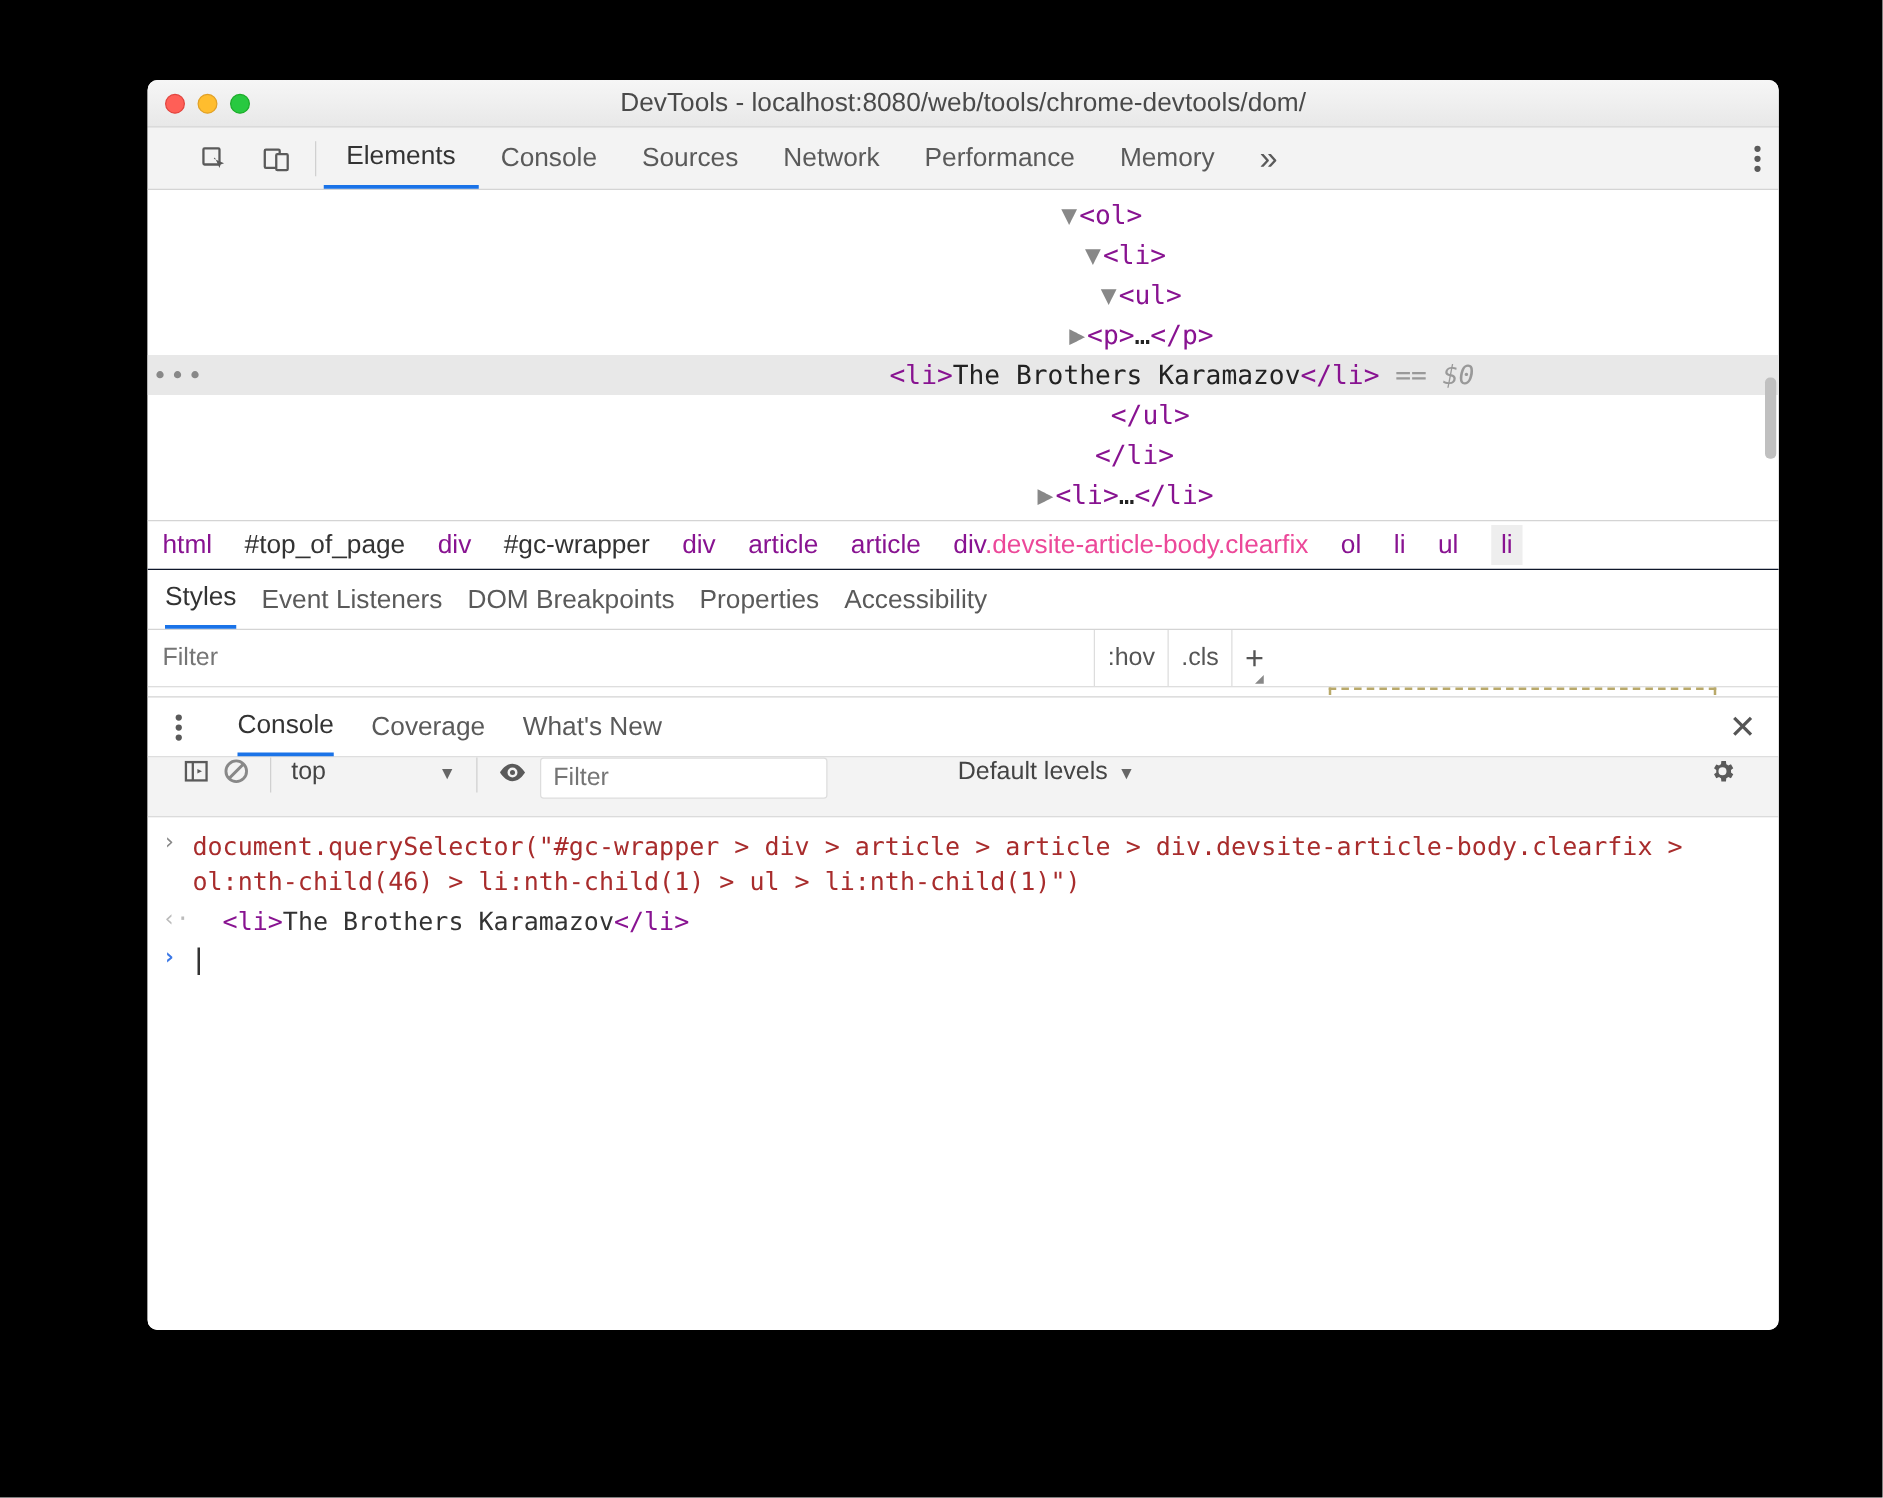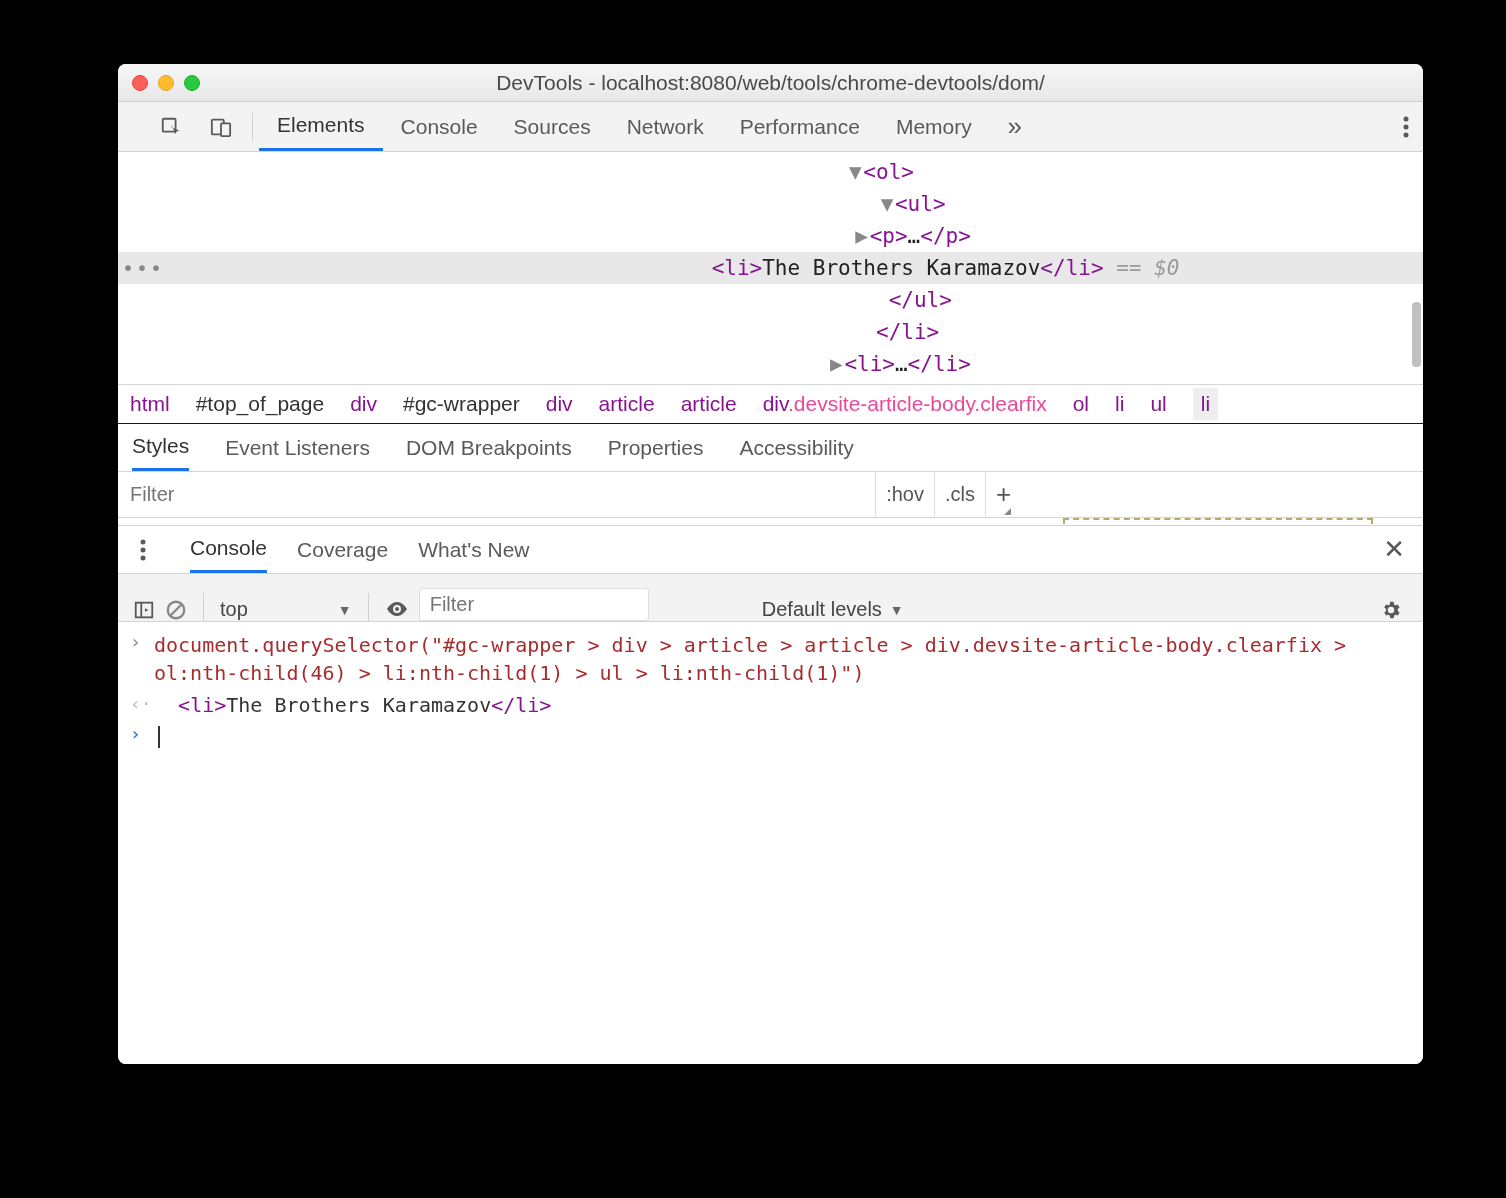--- a/index.html
+++ b/index.html
@@ -60,32 +60,32 @@
   .arrow { color:#888; display:inline-block; width:16px; }
   .tag { color:#881391; }
   .txt { color:#222; }
   .eqdollar { color:#999; font-style: italic;}
   .scroll-thumb { position:absolute; right:2px; top:150px; width:9px; height:65px; background:#c0c0c0; border-radius:4px;}
   .breadcrumbs { height:40px; border-top:1px solid #d4d4d4; border-bottom:1px solid #0f172a; background:#fff; display:flex; align-items:center; font-size:21px; padding-left:12px; gap:26px; overflow:hidden;}
   .crumb { color:#881391; cursor:pointer; }
   .crumb.id { color:#333; }
   .crumb .cls { color:#ec4899; }
   .crumb.sel { background:#eee; padding:4px 8px;}
-  .subtabs { height:48px; border-bottom:1px solid #d4d4d4; display:flex; align-items:center; padding-left:14px; gap:36px; font-size:21px; color:#5a5a5a; background:#fff;}
+  .subtabs { height:48px; border-bottom:1px solid #d4d4d4; display:flex; align-items:center; padding-left:14px; gap:20px; font-size:21px; color:#5a5a5a; background:#fff;}
   .subtabs .active { color:#333; border-bottom:3px solid #1a73e8; height:100%; display:flex; align-items:center;}
   .styles-toolbar { height:46px; border-bottom:1px solid #d4d4d4; display:flex; align-items:stretch; background:#fff;}
   .filter-input { flex:1; padding-left:12px; color:#999; display:flex; align-items:center; border:none; outline:none; font-size:20px; background:transparent;}
   .mini-btn { padding:0 10px; display:flex; align-items:center; color:#555; border-left:1px solid #ddd;}
   .styles-body { height:8px; position:relative; background:#fff; border-bottom:1px solid #d4d4d4;}
   .dashed-box { position:absolute; right:50px; top:0; width:310px; height:6px; border:2px dashed #b9a96a; border-bottom:none;}
   .drawer-tabs { height:48px; border-bottom:1px solid #d4d4d4; display:flex; align-items:center; background:#fff; gap:30px; padding-left:8px; font-size:21px; color:#5a5a5a;}
   .drawer-tabs .active { color:#333; border-bottom:3px solid #1a73e8; height:100%; display:flex; align-items:center;}
   .kebab-btn { width:34px; display:flex; justify-content:center; align-items:center; cursor:pointer;}
   .close-x { margin-left:auto; margin-right:18px; font-size:26px; color:#555; cursor:pointer;}
-  .console-toolbar { height:48px; border-bottom:1px solid #d4d4d4; background:#f3f3f3; display:flex; align-items:flex-end; gap:10px; padding:0 15px;}
+  .console-toolbar { height:48px; border-bottom:1px solid #d4d4d4; background:#f3f3f3; display:flex; align-items:flex-start; gap:10px; padding:0 28px;}
   .ctx-select { border:none; background:transparent; font-size:20px; color:#444; display:flex; align-items:center; gap:90px;}
   .levels-select { font-size:20px; color:#444; display:flex; align-items:center; gap:8px; margin-left:auto; margin-right: auto; padding-right: 260px;}
   .console-filter { width:230px; font-size:20px; color:#999; background:#fff; border:1px solid #ddd; padding:4px 10px; border-radius:3px;}
   .gear { margin-left:auto; margin-right:6px; color:#555;}
   .console-body { flex:1; background:#fff; font-family: Menlo, Consolas, monospace; font-size:20px; padding:6px 12px; }
   .con-row { display:flex; align-items:flex-start; padding:3px 0;}
   .con-marker { width:24px; color:#888; flex-shrink:0; font-size:18px;}
   .con-marker.blue { color:#3b78e7; font-weight:bold;}
   .con-input { color:#a82c2c; white-space:pre-wrap; line-height:28px;}
   .con-output .tag { color:#881391;}
@@ -135,20 +135,21 @@
           <circle cx="3" cy="3" r="2.5"></circle>
           <circle cx="3" cy="11" r="2.5"></circle>
           <circle cx="3" cy="19" r="2.5"></circle>
         </svg>
     </div>
   </div>
 
   <div class="dom-area" id="dom-area">
     <div class="scroll-thumb"></div>
   <div class="dom-row">                <span class="arrow">▼</span><span class="tag">&lt;ol&gt;</span></div>
+      <div class="dom-row">                   <span class="arrow">▼</span><span class="tag">&lt;li&gt;</span></div>
       <div class="dom-row">                     <span class="arrow">▼</span><span class="tag">&lt;ul&gt;</span></div>
       <div class="dom-row">                     <span class="arrow">▶</span><span class="tag">&lt;p&gt;</span><span class="txt">…</span><span class="tag">&lt;/p&gt;</span></div>
       <div class="dom-row selected"><span class="ellipsis-marker">•••</span>                         <span class="arrow"> </span><span class="tag">&lt;li&gt;</span><span class="txt">The Brothers Karamazov</span><span class="tag">&lt;/li&gt;</span><span class="eqdollar"> == $0</span></div>
       <div class="dom-row">                     <span class="arrow"> </span><span class="tag">&lt;/ul&gt;</span></div>
       <div class="dom-row">                   <span class="arrow"> </span><span class="tag">&lt;/li&gt;</span></div>
       <div class="dom-row">                   <span class="arrow">▶</span><span class="tag">&lt;li&gt;</span><span class="txt">…</span><span class="tag">&lt;/li&gt;</span></div>
     </div>
 
   <div class="breadcrumbs" id="breadcrumbs">
       <div class="crumb"><span>html</span></div>

